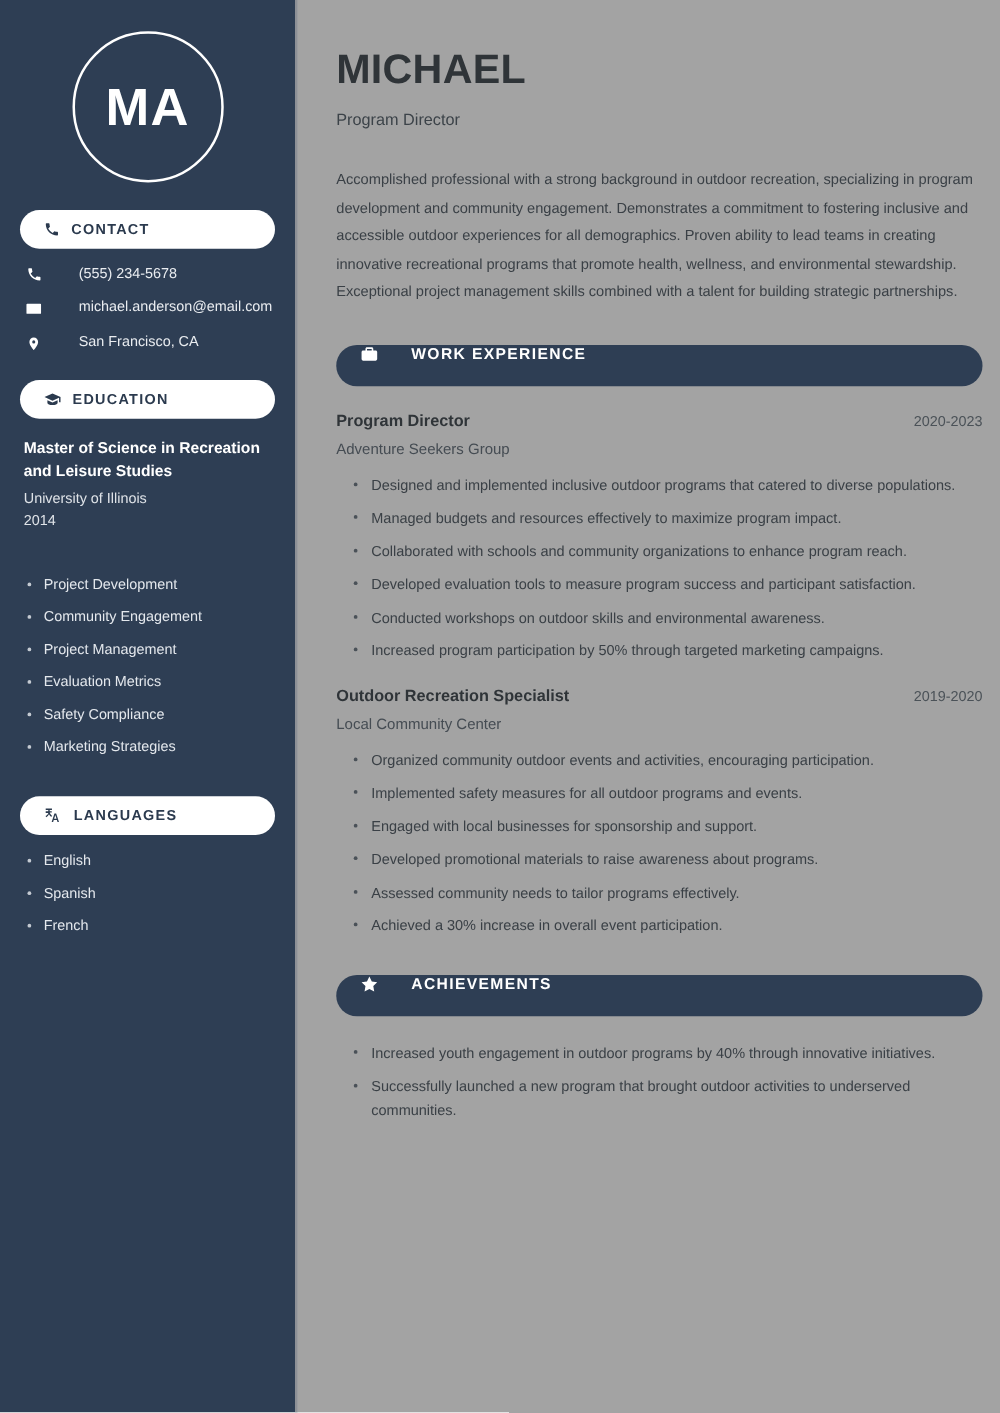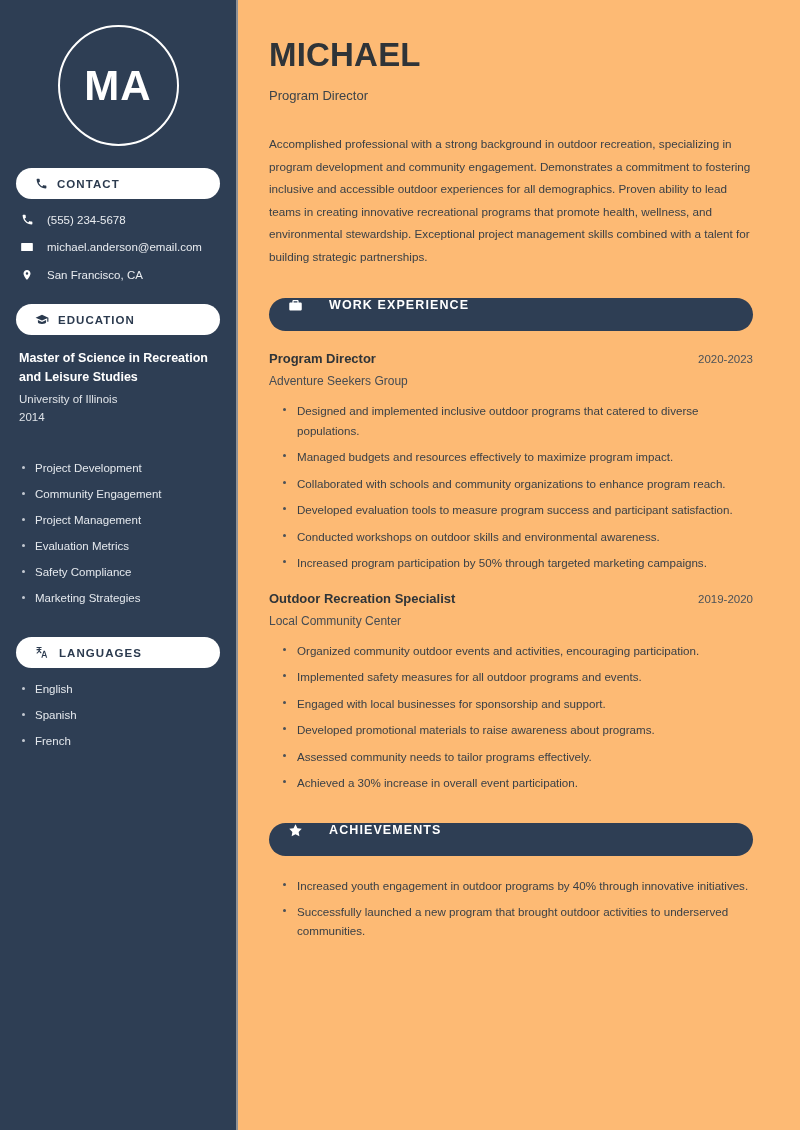--- a/index.html
+++ b/index.html
@@ -69,22 +69,21 @@
   .pill .pill-label {
     font-size: 11.5px;
     font-weight: bold;
     letter-spacing: 1.05px;
   }
   .pill .ic svg { display: block; }
 
   .contact-list { margin: 0 0 22px 0; padding: 0 0 0 3px; }
   .contact-row {
     display: flex;
-    align-items: center;
-    gap: 12px;
+    gap: 28px;
     margin-bottom: 14px;
     color: #e9ecf0;
     font-size: 11.5px;
   }
   .contact-row .ic {
     width: 16px;
     display: flex;
     justify-content: center;
     flex: 0 0 16px;
   }
@@ -132,22 +131,22 @@
     top: 5px;
     width: 3px;
     height: 3px;
     border-radius: 50%;
     background: #c4cad2;
   }
 
   
   .main {
     flex: 1;
-    background: #fdba74;
-    padding: 36px 47px 0 31px;
+    background: #a3a3a3;
+    padding: 36px 14px 0 31px;
     box-sizing: border-box;
   }
   .name {
     font-size: 33px;
     font-weight: bold;
     color: #2f3438;
     line-height: 1.18;
     letter-spacing: 0.2px;
     margin: 0;
   }

